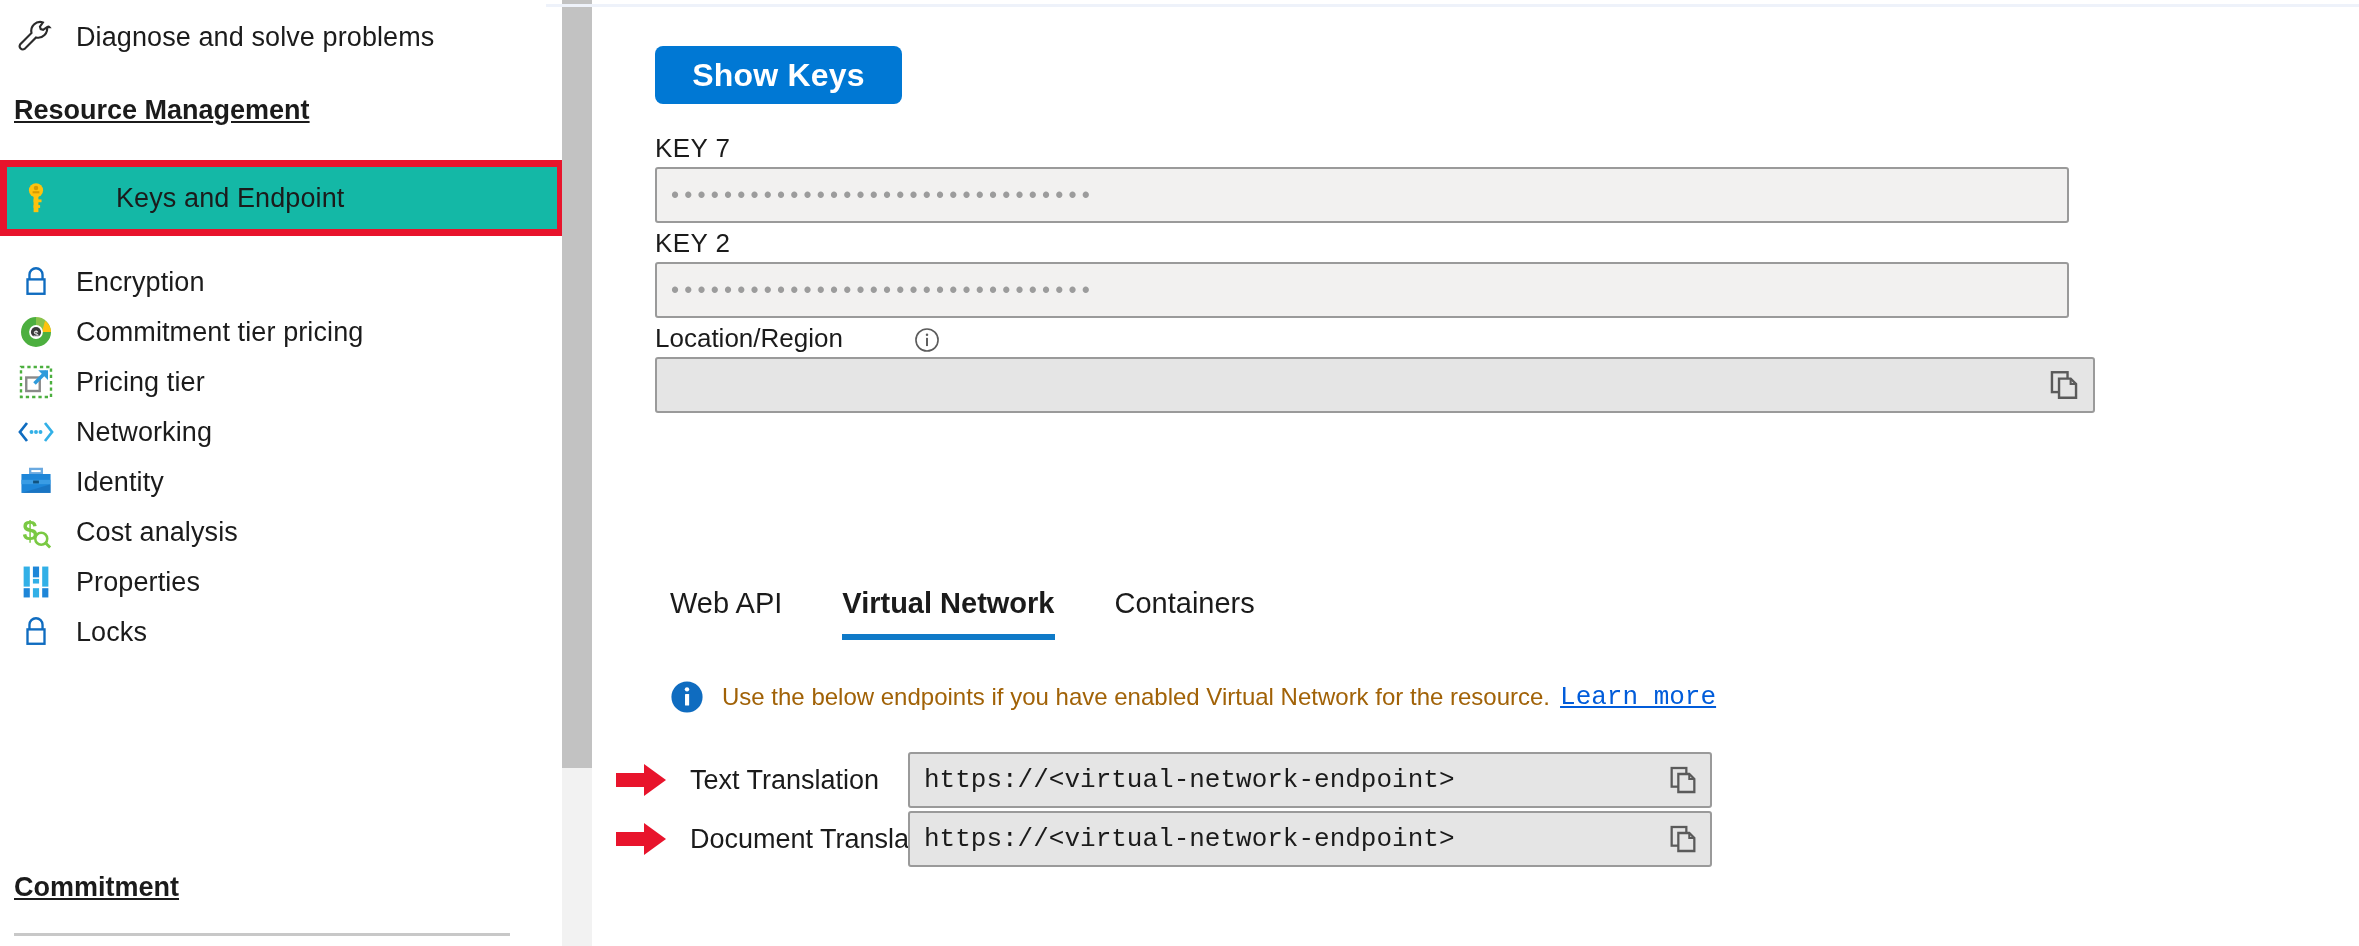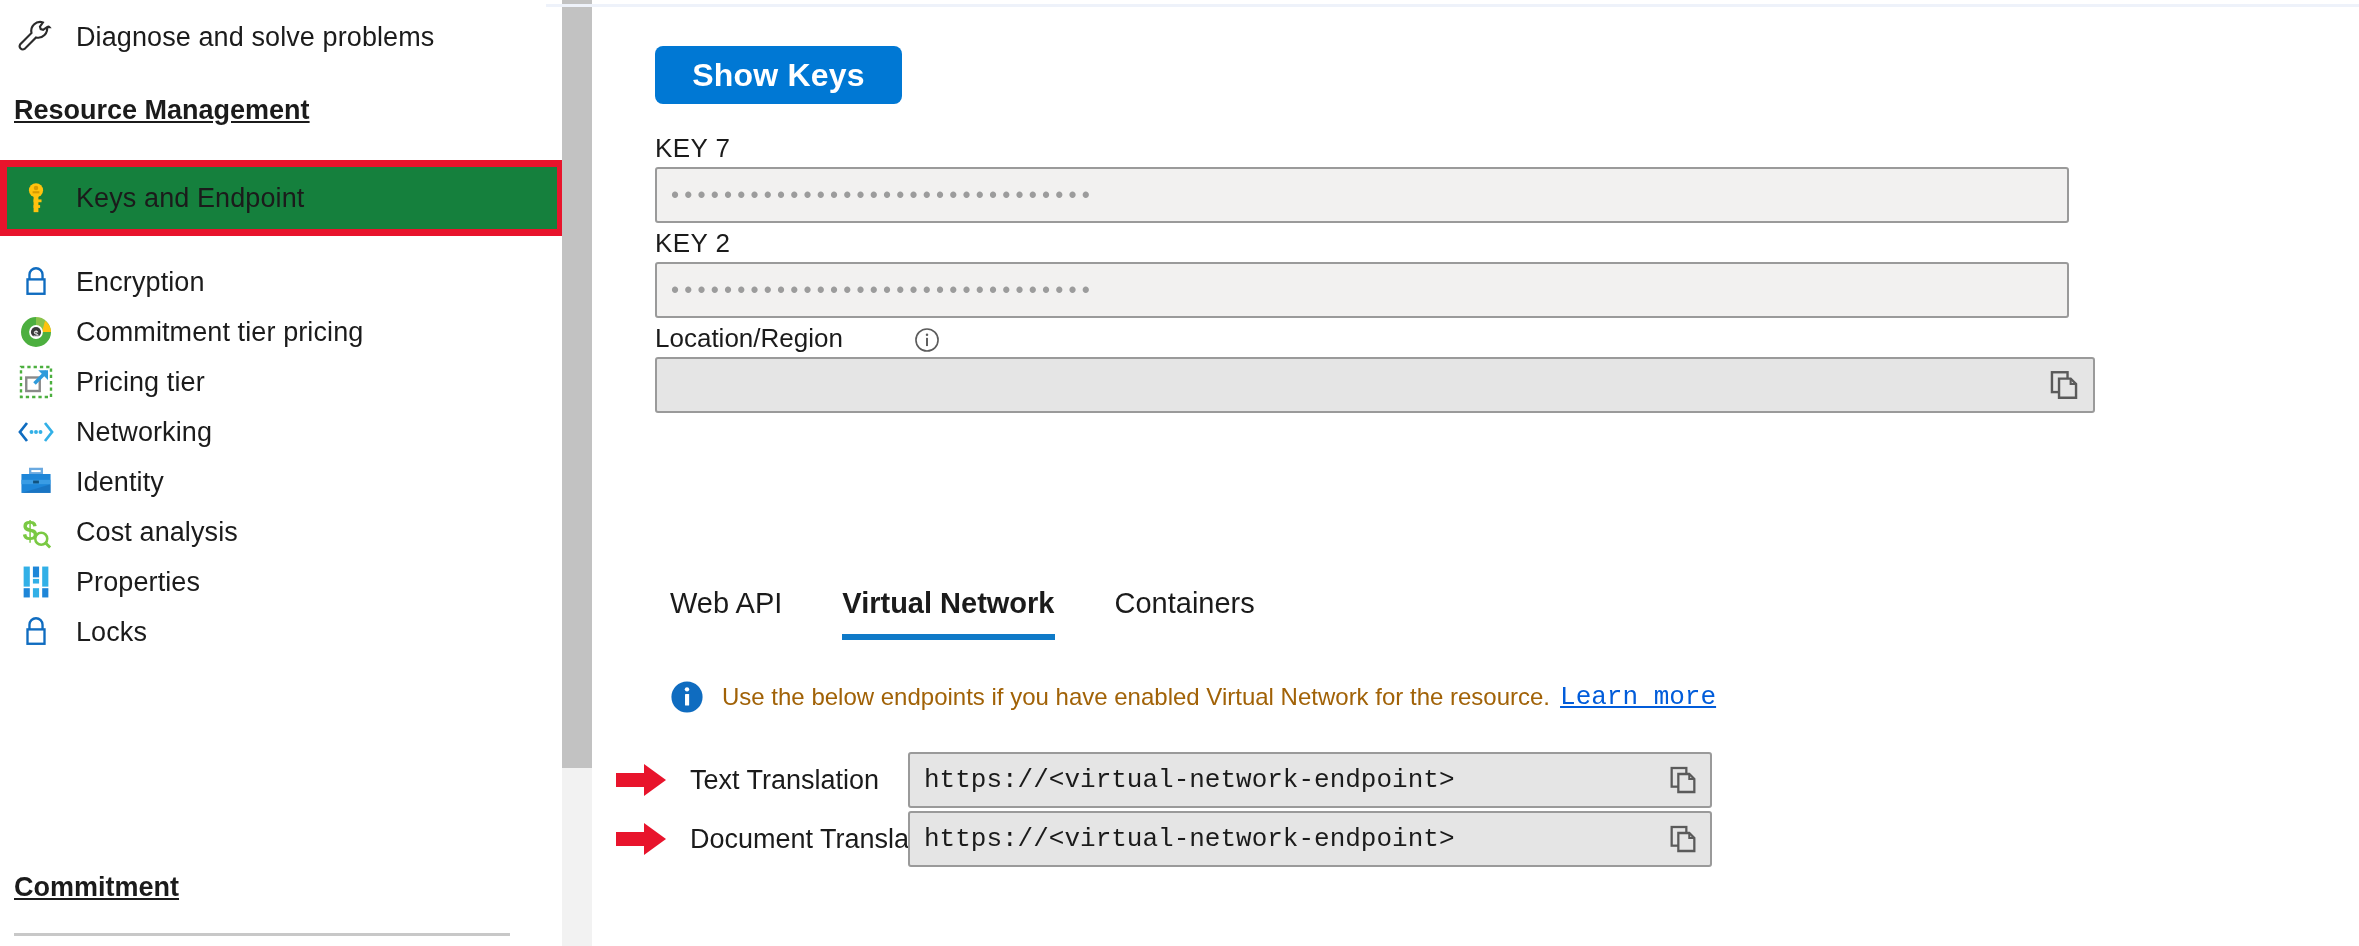--- a/index.html
+++ b/index.html
@@ -28,21 +28,21 @@
     display: flex; align-items: center; justify-content: center;
     flex: 0 0 44px;
     margin-right: 18px;
   }
   .nav-item .lbl {
     font-size: 27px;
     color: #1b1b1b;
     letter-spacing: 0.1px;
     white-space: nowrap;
   }
-  .nav-item.selected { background: #15803d; }
+  .nav-item.selected { background: #14b8a6; gap: 40px; }
 
   .nav-section {
     font-size: 27px;
     font-weight: bold;
     color: #1b1b1b;
     padding-left: 14px;
     display: flex; align-items: flex-start;
     height: 62px;
     text-decoration: underline;
   }

